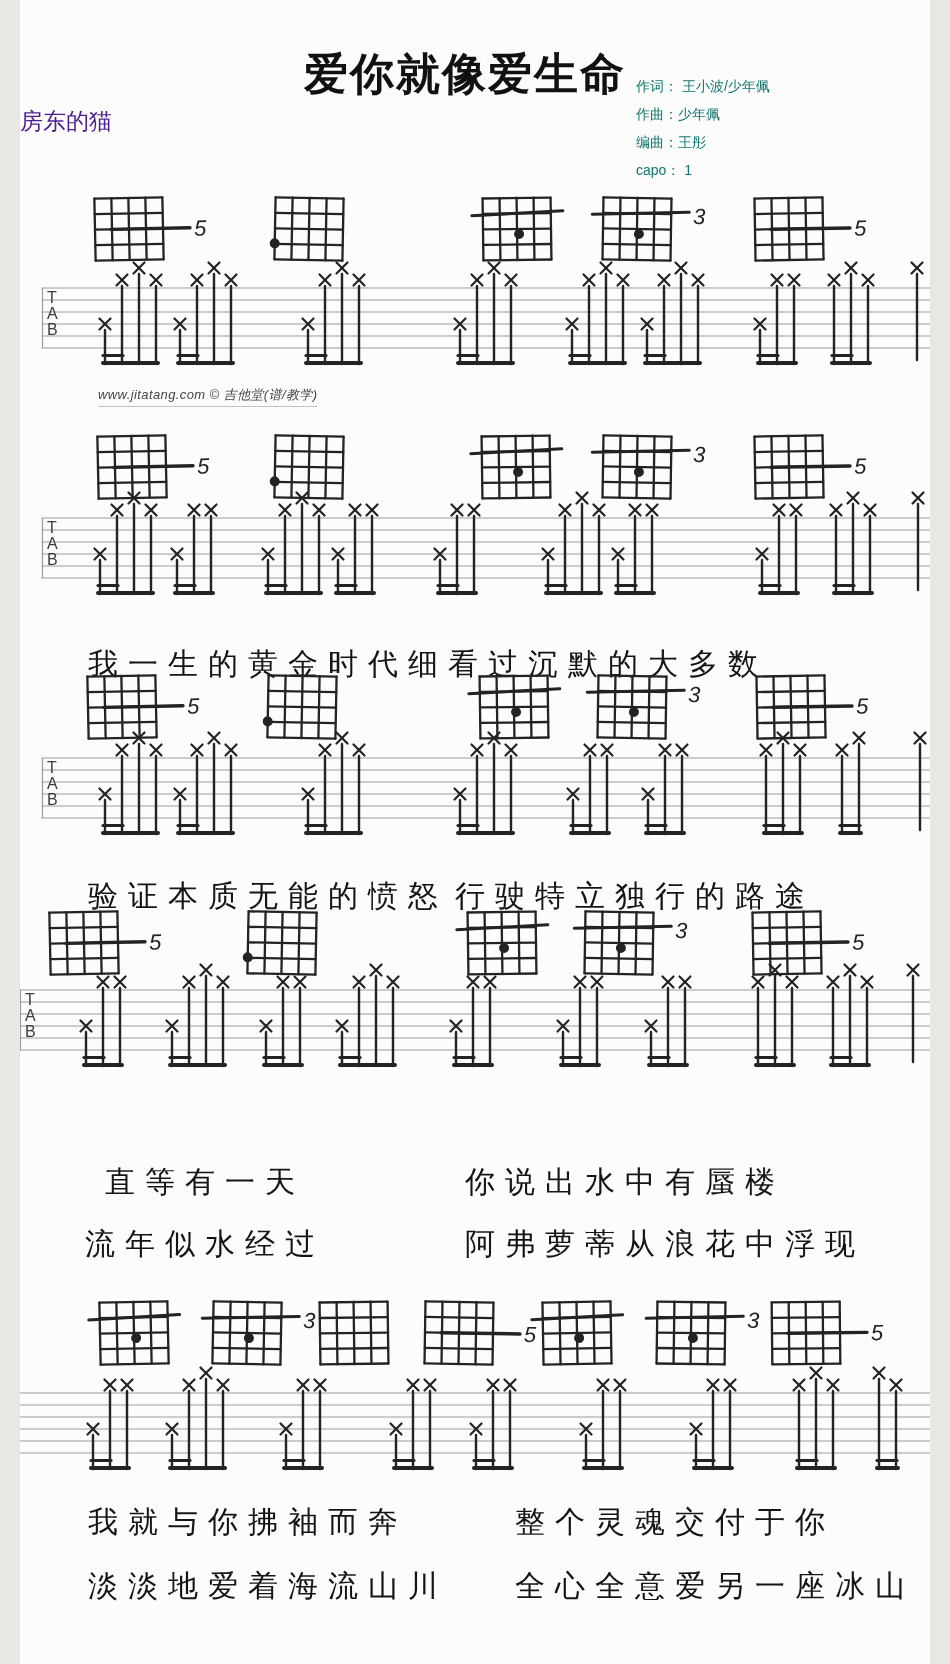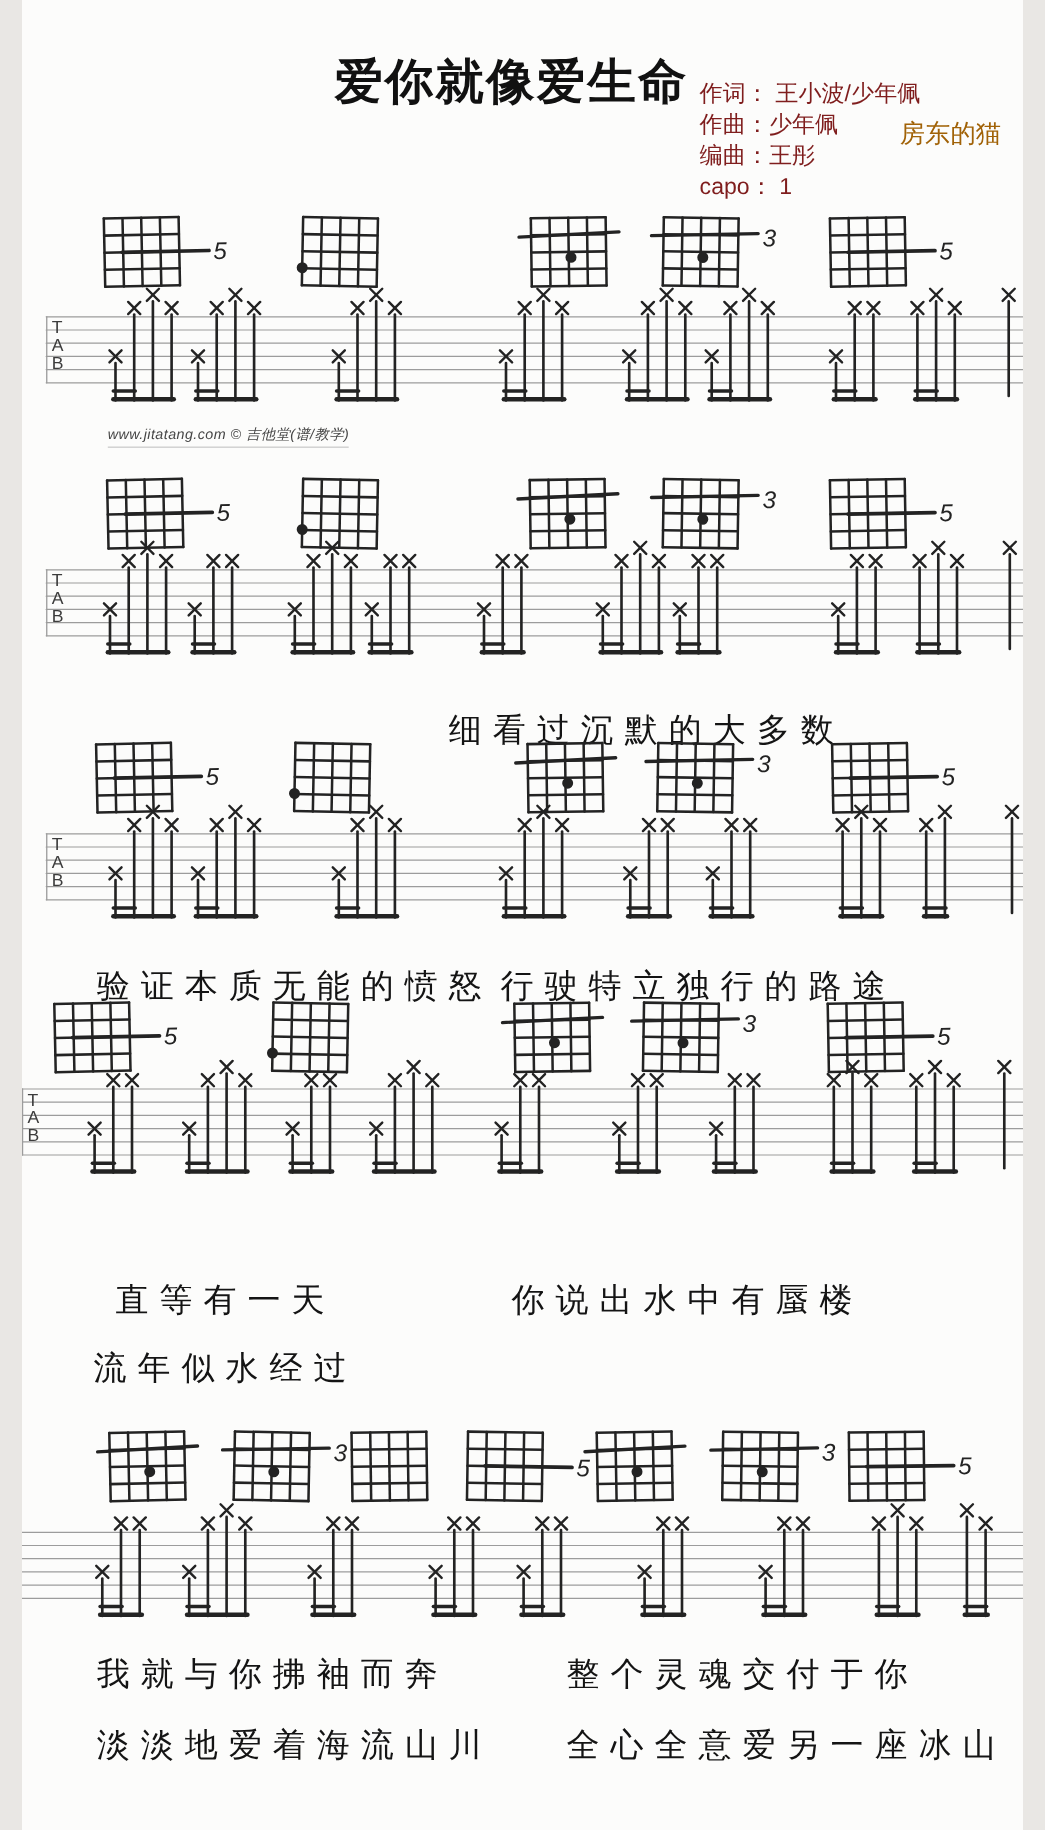--- a/index.html
+++ b/index.html
@@ -6,24 +6,24 @@
   .page{
     position:relative;width:910px;height:1664px;margin:0 auto;
     background:#fcfcfb;overflow:hidden;
     font-family:"Liberation Sans",sans-serif;color:#1d1d1d;
   }
   .title{
     position:absolute;top:16px;left:0;width:890px;text-align:center;
     font-size:44px;font-weight:700;letter-spacing:2px;color:#111;
   }
   .artist{
-    position:absolute;top:106px;left:0;width:890px;text-align:right;
-    font-size:23px;color:#a16207;
+    position:absolute;top:106px;left:0;width:890px;text-align:left;
+    font-size:23px;color:#4c1d95;
   }
-  .credits{position:absolute;top:72px;left:616px;font-size:21px;line-height:28px;color:#7f1d1d;}
+  .credits{position:absolute;top:72px;left:616px;font-size:14px;line-height:28px;color:#0f766e;}
   .credits div{white-space:nowrap;}
   .watermark{
     position:absolute;top:386px;left:78px;font-size:13px;font-style:italic;
     color:#454545;letter-spacing:.4px;border-bottom:1px solid #c2c2c2;padding-bottom:2px;
   }
   .sys{position:absolute;top:0;left:0;width:950px;height:0;}
   .chord{position:absolute;}
   .tabsvg{position:absolute;left:0;}
   .lyric-line{position:absolute;left:0;width:950px;height:44px;}
   .lyric-line span{
@@ -487,20 +487,21 @@
           <line x1="814" y1="103" x2="852" y2="103" stroke="#232323" stroke-width="4" stroke-linecap="round"></line>
           <line x1="814" y1="95.5" x2="834" y2="95.5" stroke="#232323" stroke-width="3.2" stroke-linecap="round"></line>
         </g>
         <g>
           <line x1="892.5" y1="2.5" x2="903.5" y2="13.5" stroke="#232323" stroke-width="2.2" stroke-linecap="round"></line>
           <line x1="892.5" y1="13.5" x2="903.5" y2="2.5" stroke="#232323" stroke-width="2.2" stroke-linecap="round"></line>
           <line x1="898" y1="14" x2="898" y2="100" stroke="#232323" stroke-width="2.4" stroke-linecap="round"></line>
         </g>
       </svg>
       <div class="lyric-line" style="top: 644px;">
+        <span style="left: 68px;">我一生的黄金时代</span>
         <span style="left: 388px;">细看过沉默的大多数</span>
       </div>
     </div>
   <div class="sys" id="sys2">
       <svg class="chord" width="140" height="94" viewBox="-16 -16 140 94" style="left: 52px; top: 660px;">
         <g transform="rotate(-1.2 34 31)">
           <line x1="0" y1="0" x2="0" y2="62" stroke="#232323" stroke-width="2.3" stroke-linecap="round"></line>
           <line x1="0" y1="0" x2="68" y2="0" stroke="#232323" stroke-width="2.3" stroke-linecap="round"></line>
           <line x1="17" y1="0" x2="17" y2="62" stroke="#232323" stroke-width="2.3" stroke-linecap="round"></line>
           <line x1="0" y1="15.5" x2="68" y2="15.5" stroke="#232323" stroke-width="2.3" stroke-linecap="round"></line>
@@ -933,20 +934,21 @@
           <line x1="887.5" y1="13.5" x2="898.5" y2="2.5" stroke="#232323" stroke-width="2.2" stroke-linecap="round"></line>
           <line x1="893" y1="14" x2="893" y2="100" stroke="#232323" stroke-width="2.4" stroke-linecap="round"></line>
         </g>
       </svg>
       <div class="lyric-line" style="top: 1162px;">
         <span style="left: 65px; margin-left: 20px;">直等有一天</span>
         <span style="left: 445px; text-align: center;">你说出水中有蜃楼</span>
       </div>
       <div class="lyric-line" style="top: 1224px; padding-left: 24px;">
         <span style="left: 65px;">流年似水经过</span>
+        <span style="left: 445px;">阿弗萝蒂从浪花中浮现</span>
       </div>
     </div>
   <div class="sys" id="sys4">
       <svg class="chord" width="140" height="94" viewBox="-16 -16 140 94" style="left: 64px; top: 1286px;">
         <g transform="rotate(-1.2 34 31)">
           <line x1="0" y1="0" x2="0" y2="62" stroke="#232323" stroke-width="2.3" stroke-linecap="round"></line>
           <line x1="0" y1="0" x2="68" y2="0" stroke="#232323" stroke-width="2.3" stroke-linecap="round"></line>
           <line x1="17" y1="0" x2="17" y2="62" stroke="#232323" stroke-width="2.3" stroke-linecap="round"></line>
           <line x1="0" y1="15.5" x2="68" y2="15.5" stroke="#232323" stroke-width="2.3" stroke-linecap="round"></line>
           <line x1="34" y1="0" x2="34" y2="62" stroke="#232323" stroke-width="2.3" stroke-linecap="round"></line>

